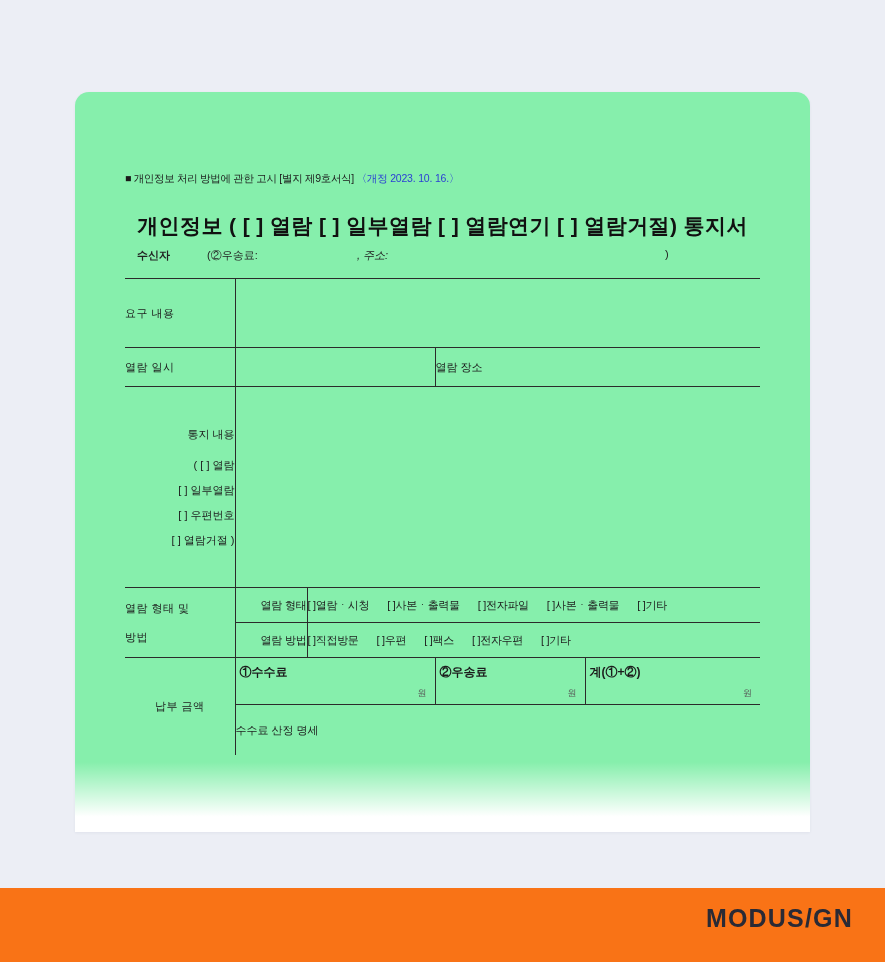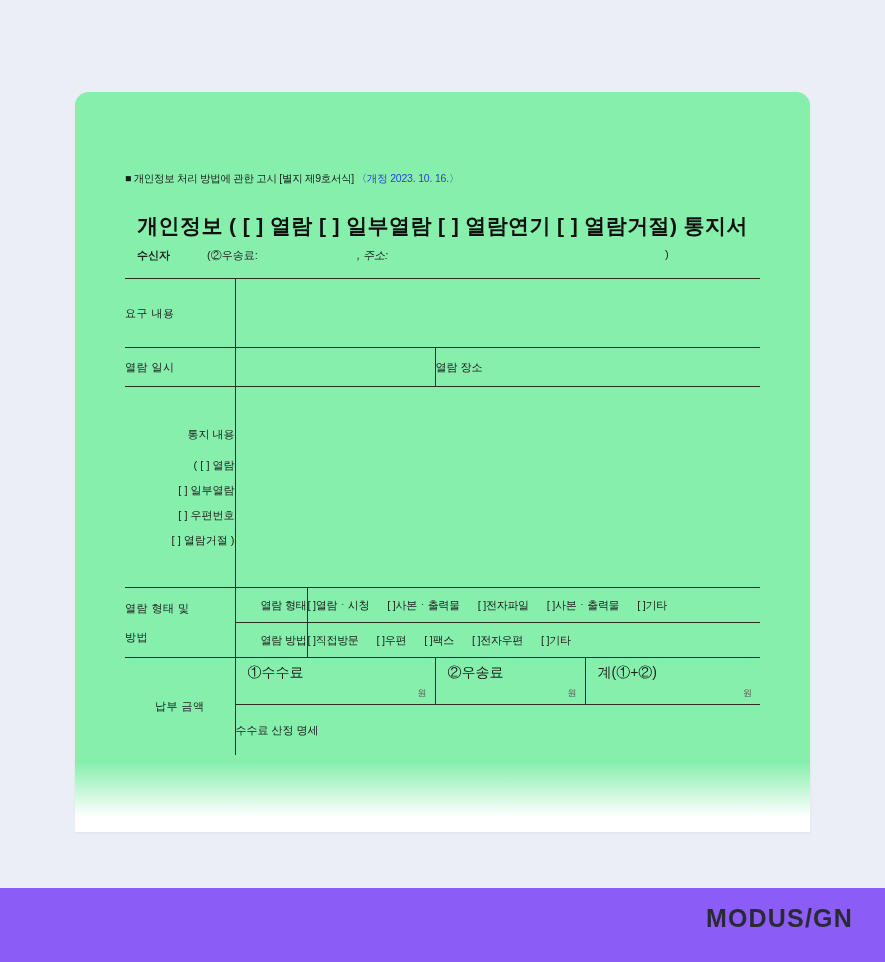--- a/index.html
+++ b/index.html
@@ -139,24 +139,25 @@
 
   .inner-hline { border-top: 1px solid #2b2b2b; }
 
   
   .pay-cell {
     position: relative;
     height: 46px;
   }
   .pay-cell .pc-label {
     position: absolute;
-    left: 12px;
+    left: 4px;
     top: 6px;
-    font-size: 14px;
+    font-size: 12px;
     color: #1c1c1c;
+    font-weight: bold;
   }
   .pay-cell .pc-unit {
     position: absolute;
     right: 8px;
     bottom: 4px;
     font-size: 9px;
     color: #555;
   }
   .detail-cell {
     font-size: 10.5px;
@@ -182,21 +183,21 @@
     pointer-events: none;
   }
 
   
   .footer {
     position: absolute;
     left: 0;
     right: 0;
     bottom: 0;
     height: 74px;
-    background: #8b5cf6;
+    background: #f97316;
   }
   .brand {
     position: absolute;
     right: 32px;
     top: 16px;
     font-size: 25px;
     font-weight: bold;
     letter-spacing: 1.2px;
     color: #2a2a35;
   }

